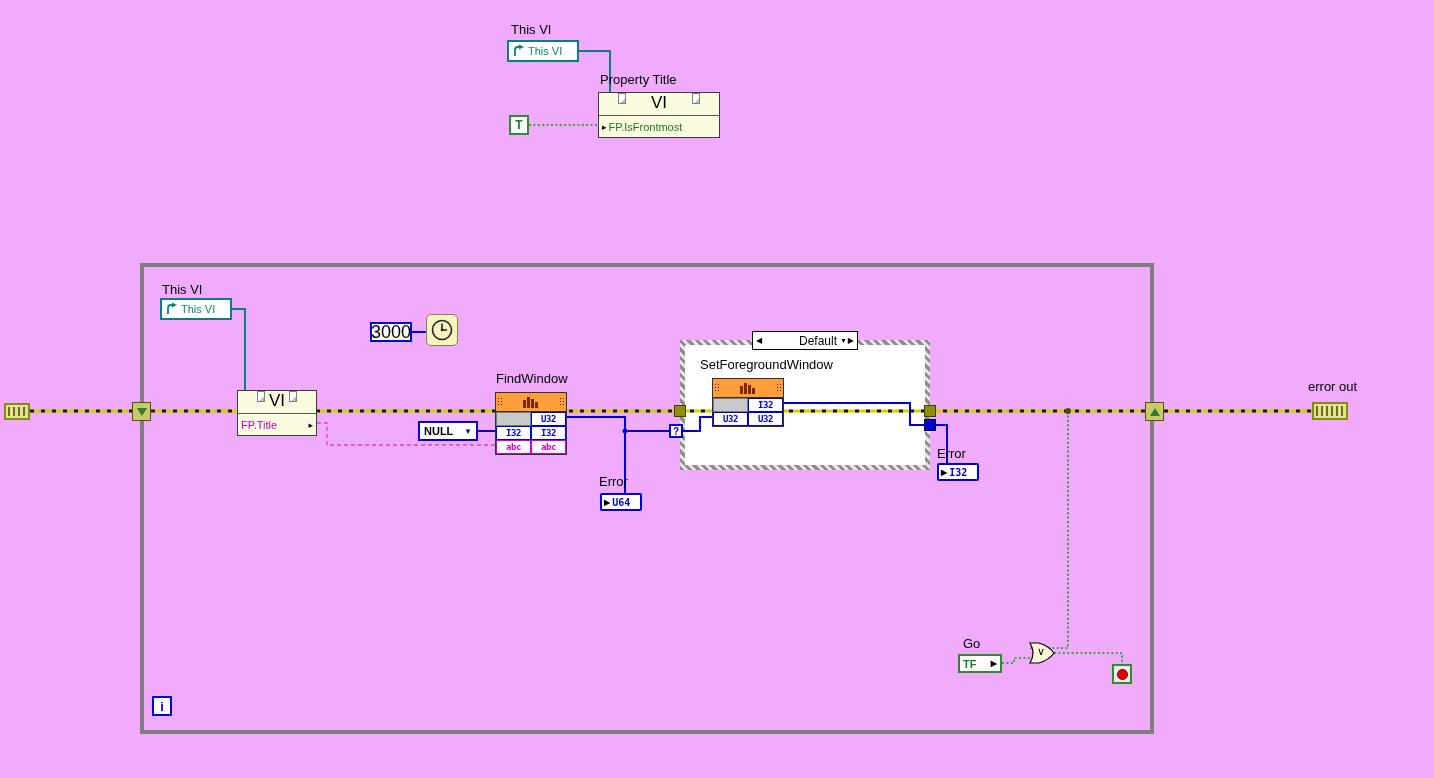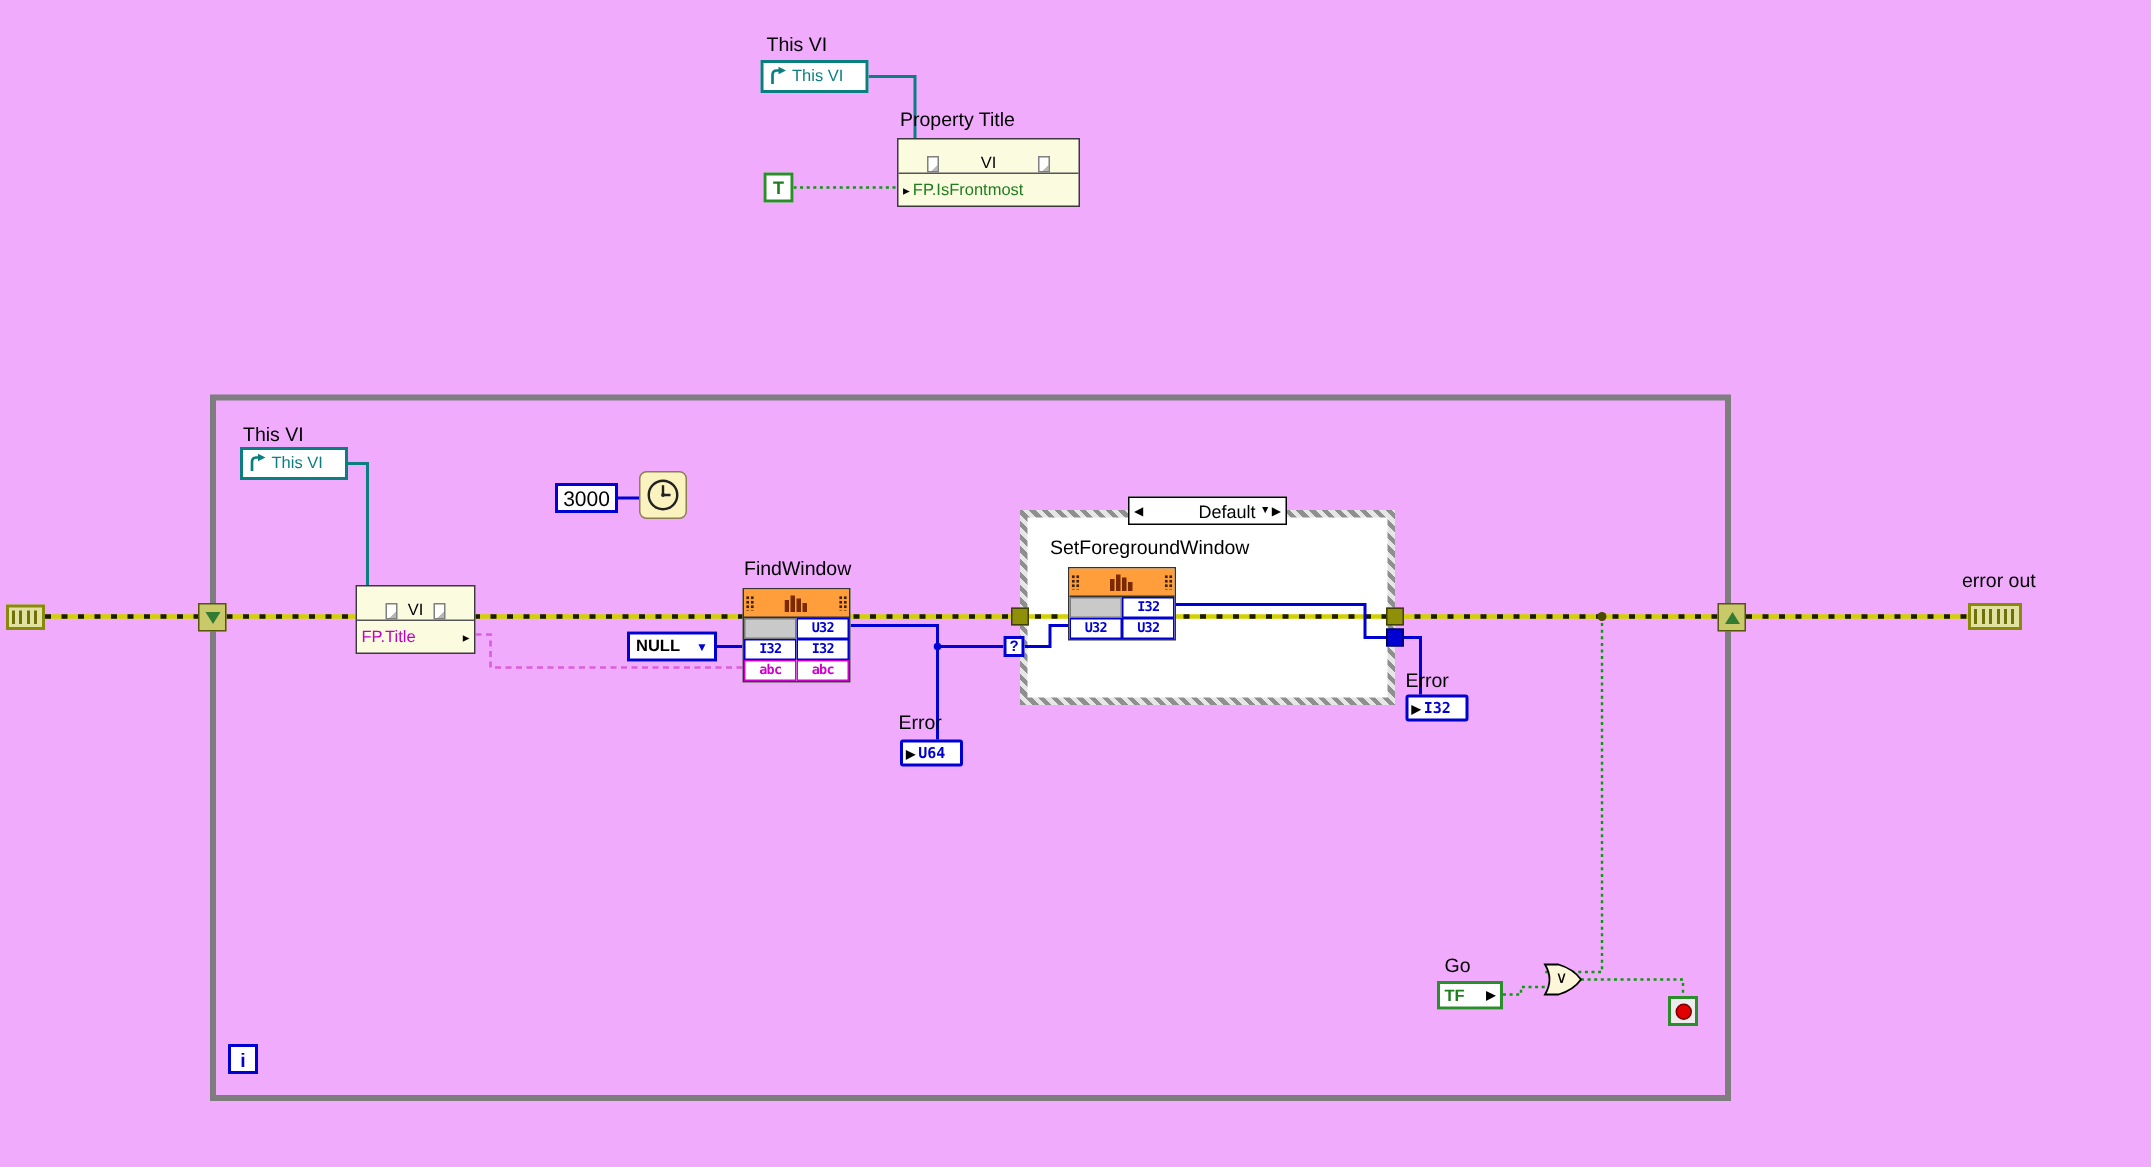--- a/index.html
+++ b/index.html
@@ -17,35 +17,35 @@
 
   .wires { position:absolute; left:0; top:0; pointer-events:none; }
 
   
   .vi-ref { position:absolute; width:72px; height:22px; border:2px solid #0B7F80; background:#fff;
             display:flex; align-items:center; gap:3px; padding:0 3px; box-sizing:border-box;
             color:#0B7F80; font-size:11px; white-space:nowrap; }
 
   
   .prop-node { position:absolute; background:#FBFBE0; border:1px solid #3A3A3A; box-sizing:border-box; }
-  .prop-head { height:22px; display:flex; align-items:flex-end; justify-content:space-between;
-               padding:0 19px; border-bottom:1px solid #555; font-size:11px; color:#000; }
+  .prop-head { height:22px; display:flex; align-items:flex-start; justify-content:space-between;
+               padding:0 19px; border-bottom:1px solid #555; font-size:17px; color:#000; }
   .page-ico { width:8px; height:11px; border:1px solid #808080; box-sizing:border-box;
               background:linear-gradient(135deg,#fff 72%,#b9b9b9 72%); }
   .prop-row { height:21px; display:flex; align-items:center; padding:0 3px; font-size:11px; gap:2px; }
   .prop-row.green { color:#1E7D1E; }
   .prop-row.pink  { color:#C400C4; justify-content:space-between; }
   .tri-in { color:#000; font-size:9px; }
 
   
   .bool-const { position:absolute; width:20px; height:20px; border:2px solid #2A8F2A; background:#fff;
                 color:#1E7D1E; font-weight:bold; font-size:12px; display:flex; align-items:center;
                 justify-content:center; box-sizing:border-box; }
   .num-const { position:absolute; width:42px; height:20px; border:2px solid #0000D2; background:#fff;
-               color:#000; font-size:14px; display:flex; align-items:center; justify-content:center;
+               color:#000; font-size:18px; display:flex; align-items:center; justify-content:center;
                box-sizing:border-box; }
   .ring { position:absolute; width:60px; height:20px; border:2px solid #0000D2; background:#fff;
           display:flex; align-items:center; justify-content:space-between; padding:0 4px;
           font-size:11px; font-weight:bold; box-sizing:border-box; }
   .ring .dd { color:#0000D2; font-size:8px; }
   .wait-fn { position:absolute; width:32px; height:32px; background:#FAF3C0; border:1px solid #8A8050;
              border-radius:5px; display:flex; align-items:center; justify-content:center; box-sizing:border-box; }
 
   .term-ind { position:absolute; width:42px; height:18px; border:2px solid #0000D2; border-radius:2px;
               background:#fff; display:flex; align-items:center; gap:2px; padding:0 2px;

